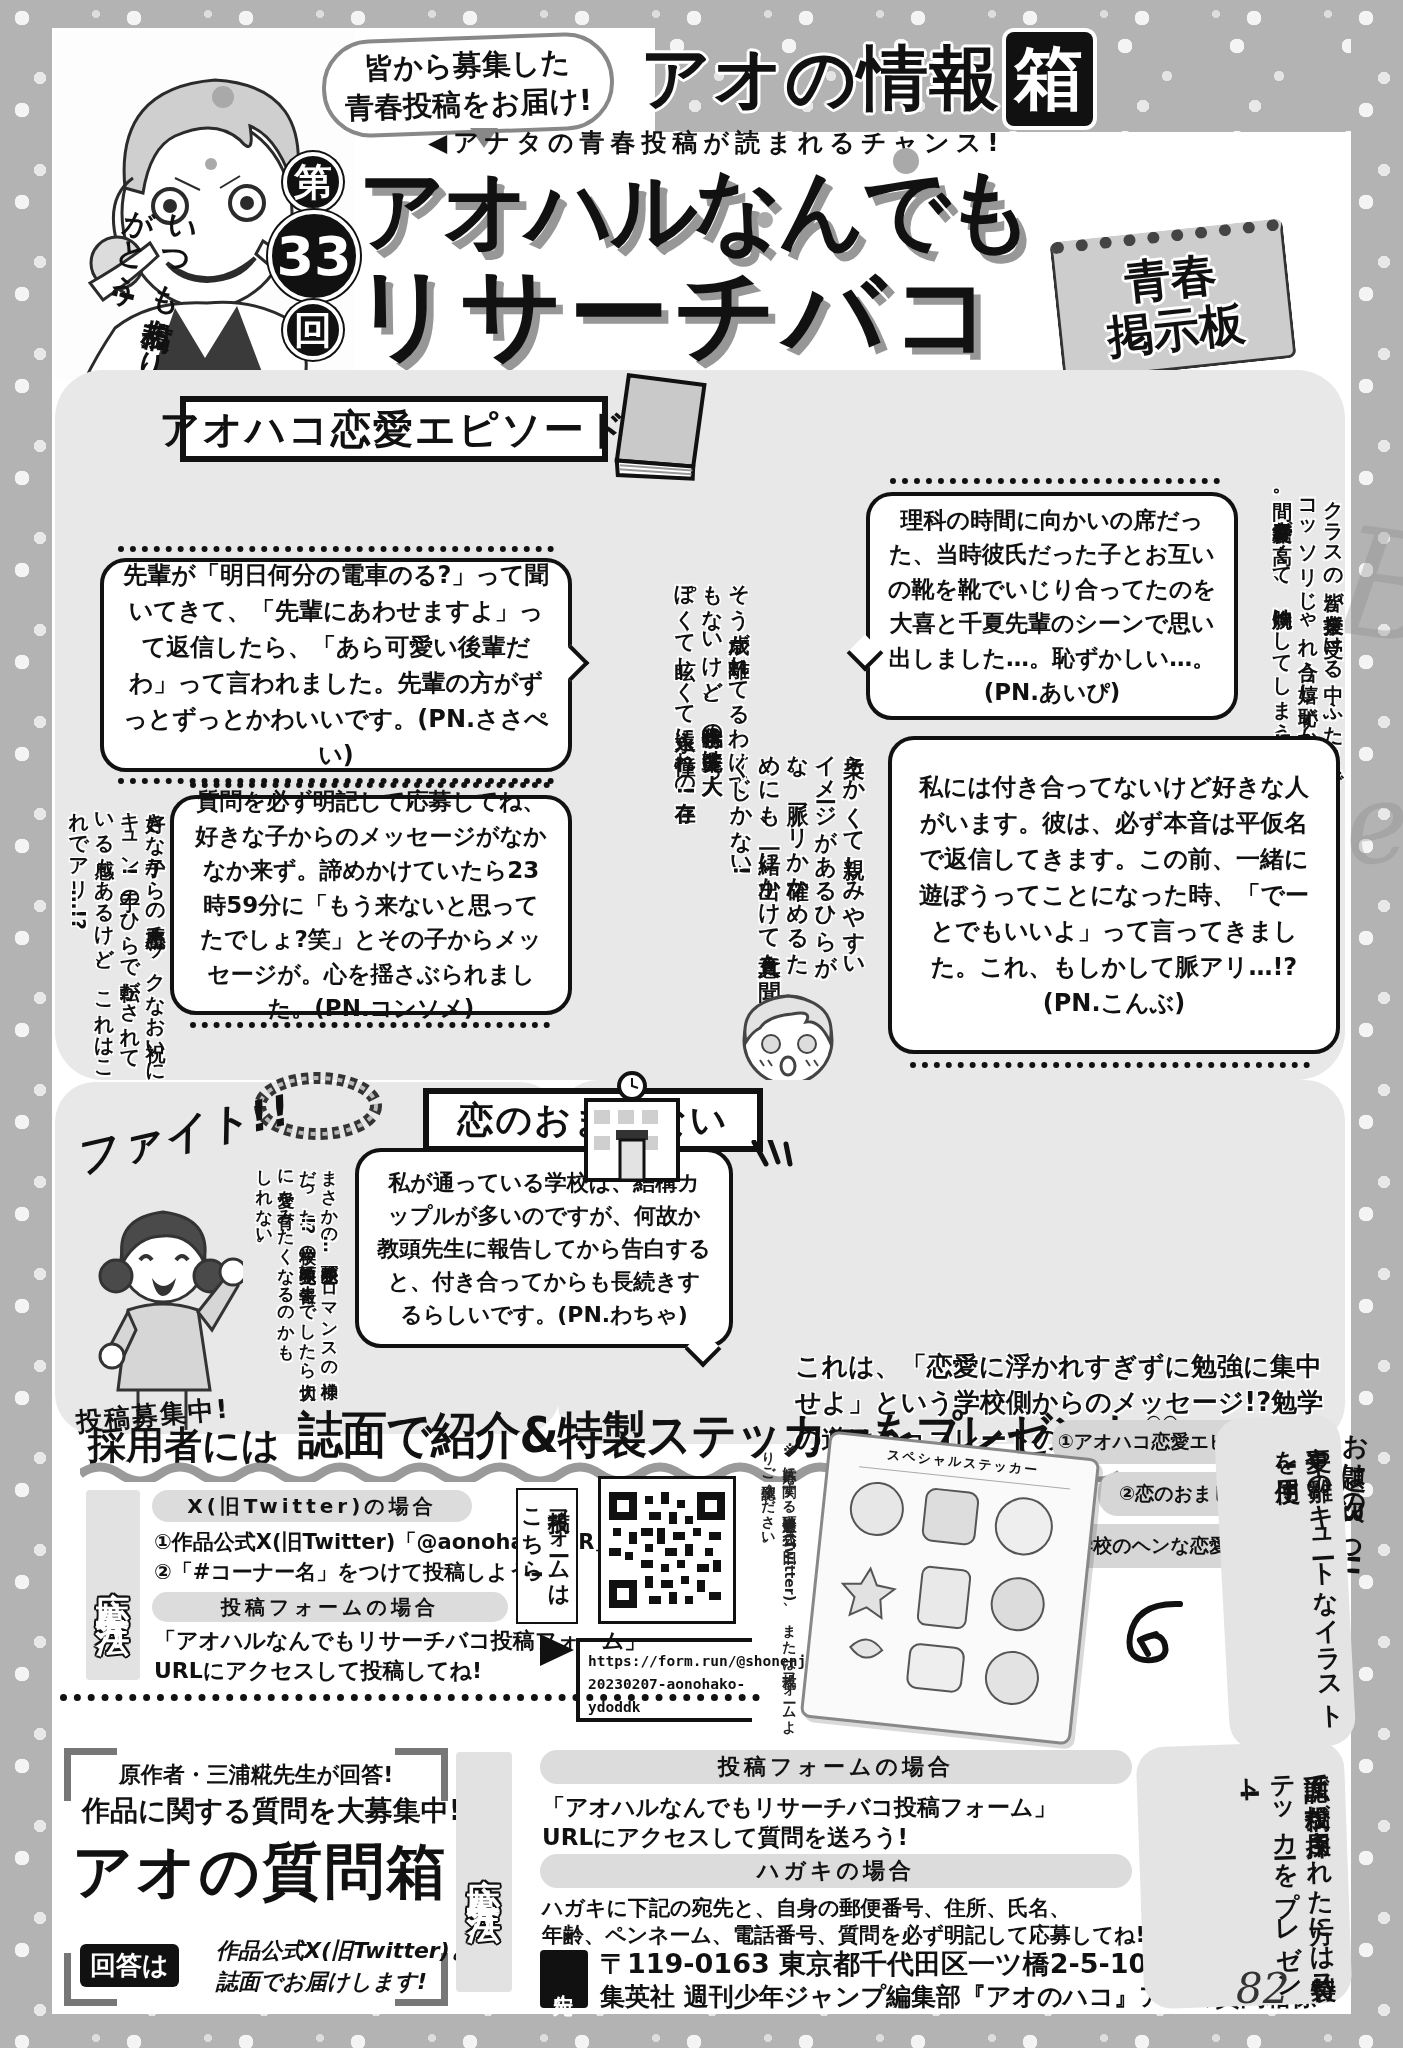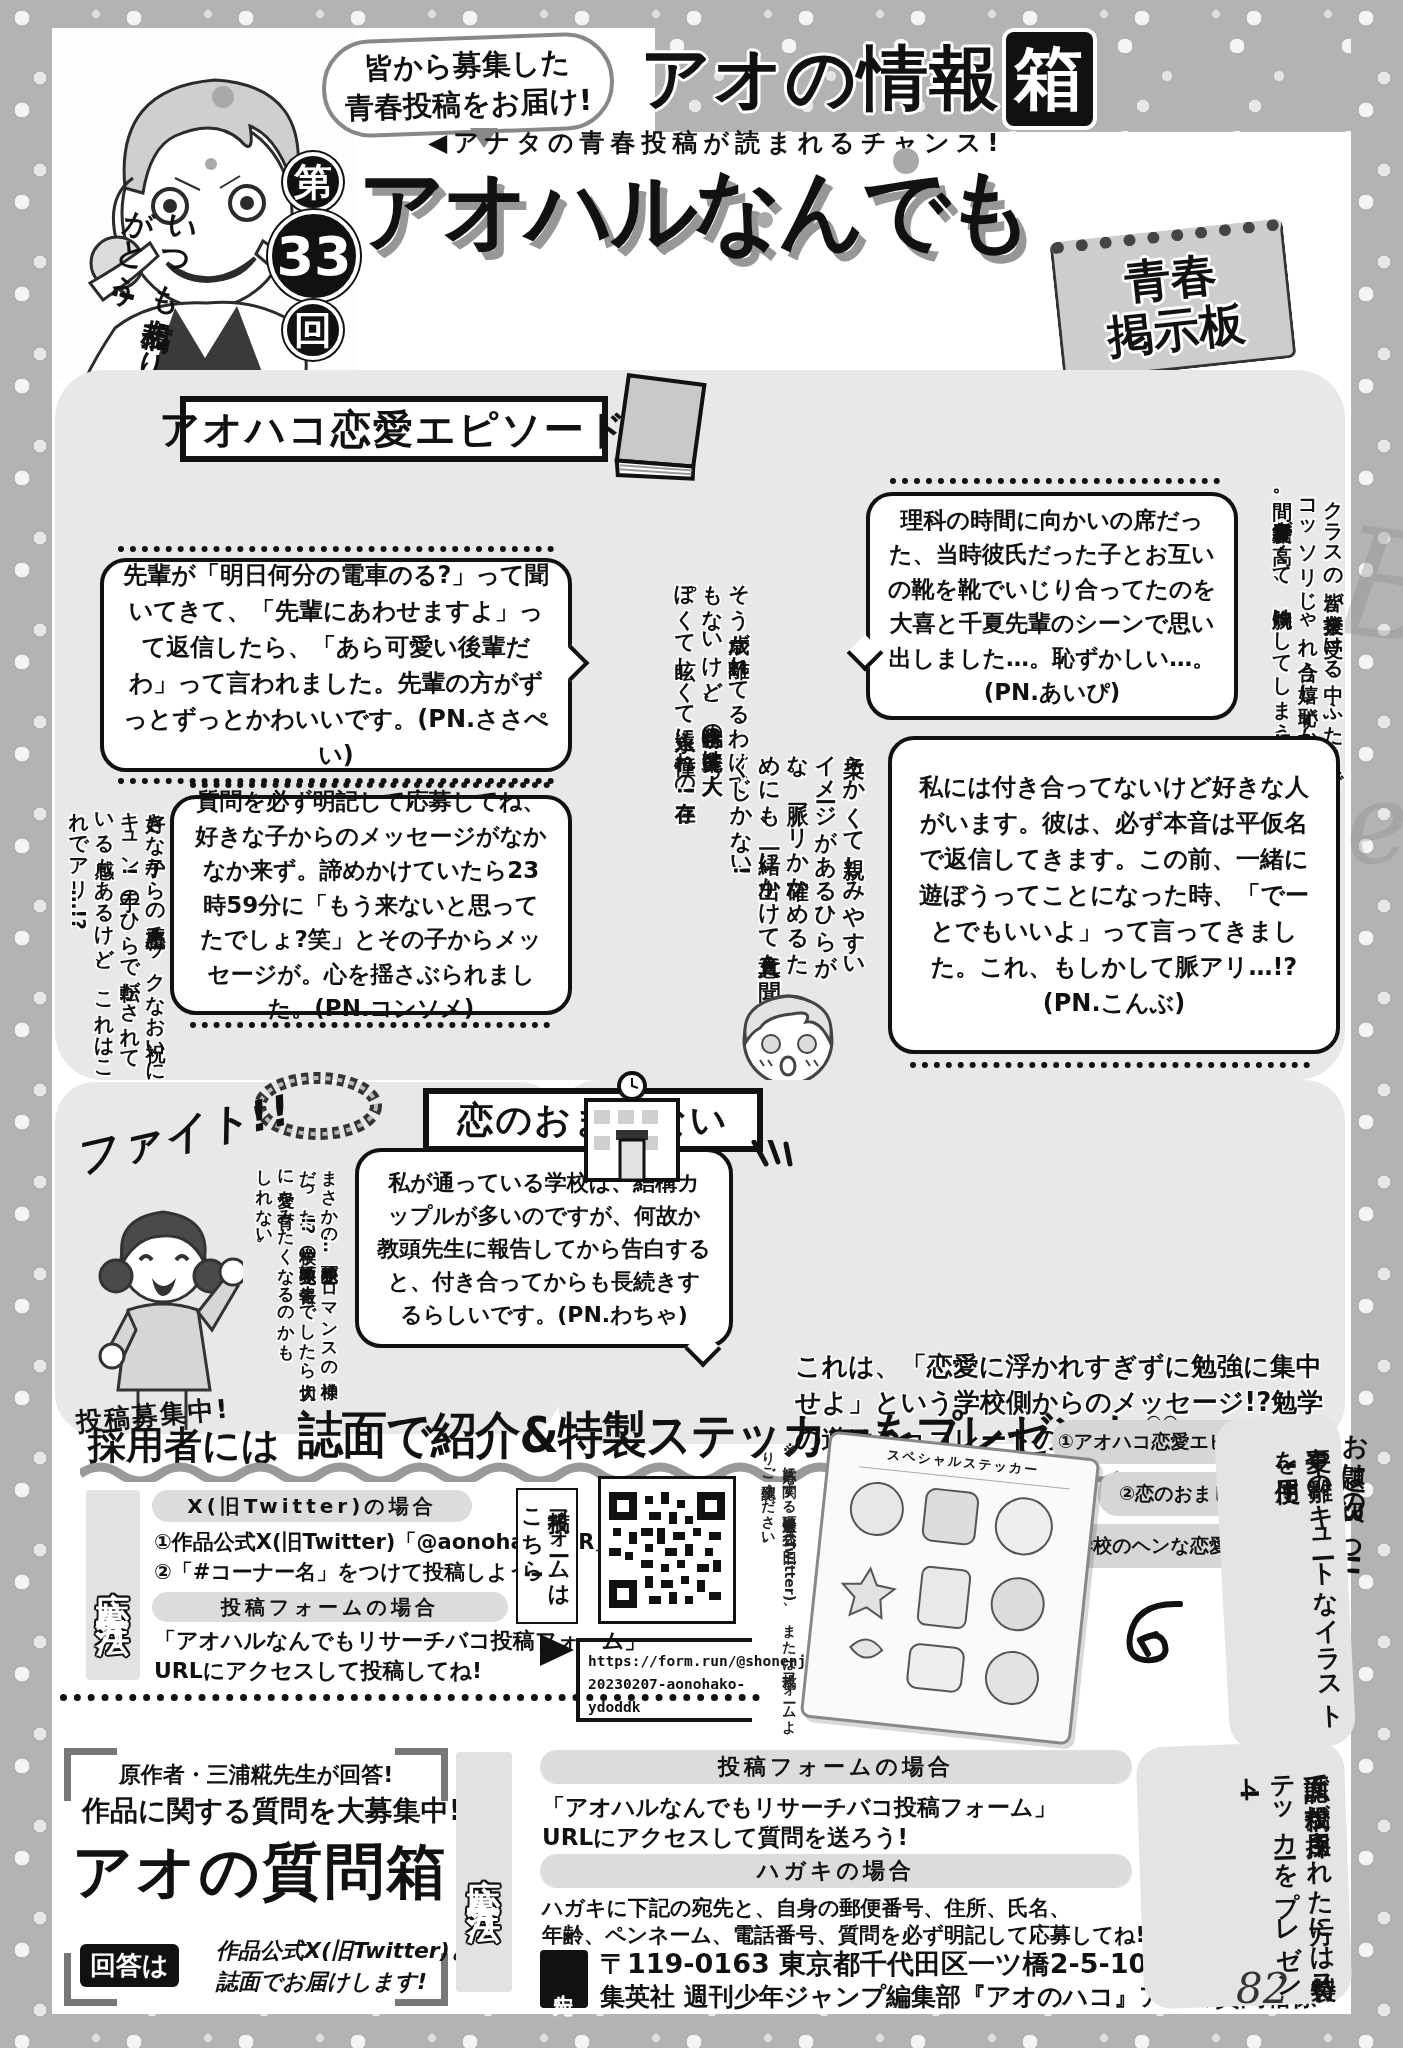--- a/index.html
+++ b/index.html
@@ -85,20 +85,21 @@
     <span class="outlineW">アオの情報</span><span style="display:inline-block;background:#111;color:#fff;border-radius:8px;padding:0 8px;margin-left:6px;box-shadow:0 0 0 4px #fff;">箱</span>
   </div>
 
   <div class="abs" style="left:428px;top:126px;font-size:25px;font-weight:800;letter-spacing:6px;white-space:nowrap;">◀アナタの青春投稿が読まれるチャンス!</div>
 
   <div class="abs circle" style="left:283px;top:152px;width:60px;height:60px;font-size:38px;">第</div>
   <div class="abs circle" style="left:268px;top:210px;width:92px;height:92px;font-size:54px;">33</div>
   <div class="abs circle" style="left:283px;top:300px;width:60px;height:60px;font-size:38px;">回</div>
 
   <div class="abs bigtitle" style="left:358px;top:150px;font-size:86px;letter-spacing:-4px;transform:scaleY(1.05);transform-origin:left top;">アオハルなんでも</div>
+  <div class="abs bigtitle" style="left:352px;top:248px;font-size:100px;letter-spacing:6px;">リサーチバコ</div>
 
   <div class="abs" style="left:1056px;top:230px;width:234px;height:140px;background:#cdcdcd;border:3px solid #333;border-top:12px dotted #444;border-radius:8px;transform:rotate(-6deg);display:flex;flex-direction:column;align-items:center;justify-content:center;font-weight:900;font-size:46px;line-height:1.12;color:#111;">
     <span class="outlineW">青春</span>
     <span class="outlineW">掲示板</span>
   </div>
 
   <div class="abs deco-dot" style="left:893px;top:148px;width:26px;height:26px;"></div>
   <div class="abs deco-dot" style="left:757px;top:212px;width:16px;height:16px;"></div>
   <div class="abs deco-dot" style="left:212px;top:86px;width:22px;height:22px;"></div>
   <div class="abs deco-dot" style="left:205px;top:158px;width:12px;height:12px;"></div>

